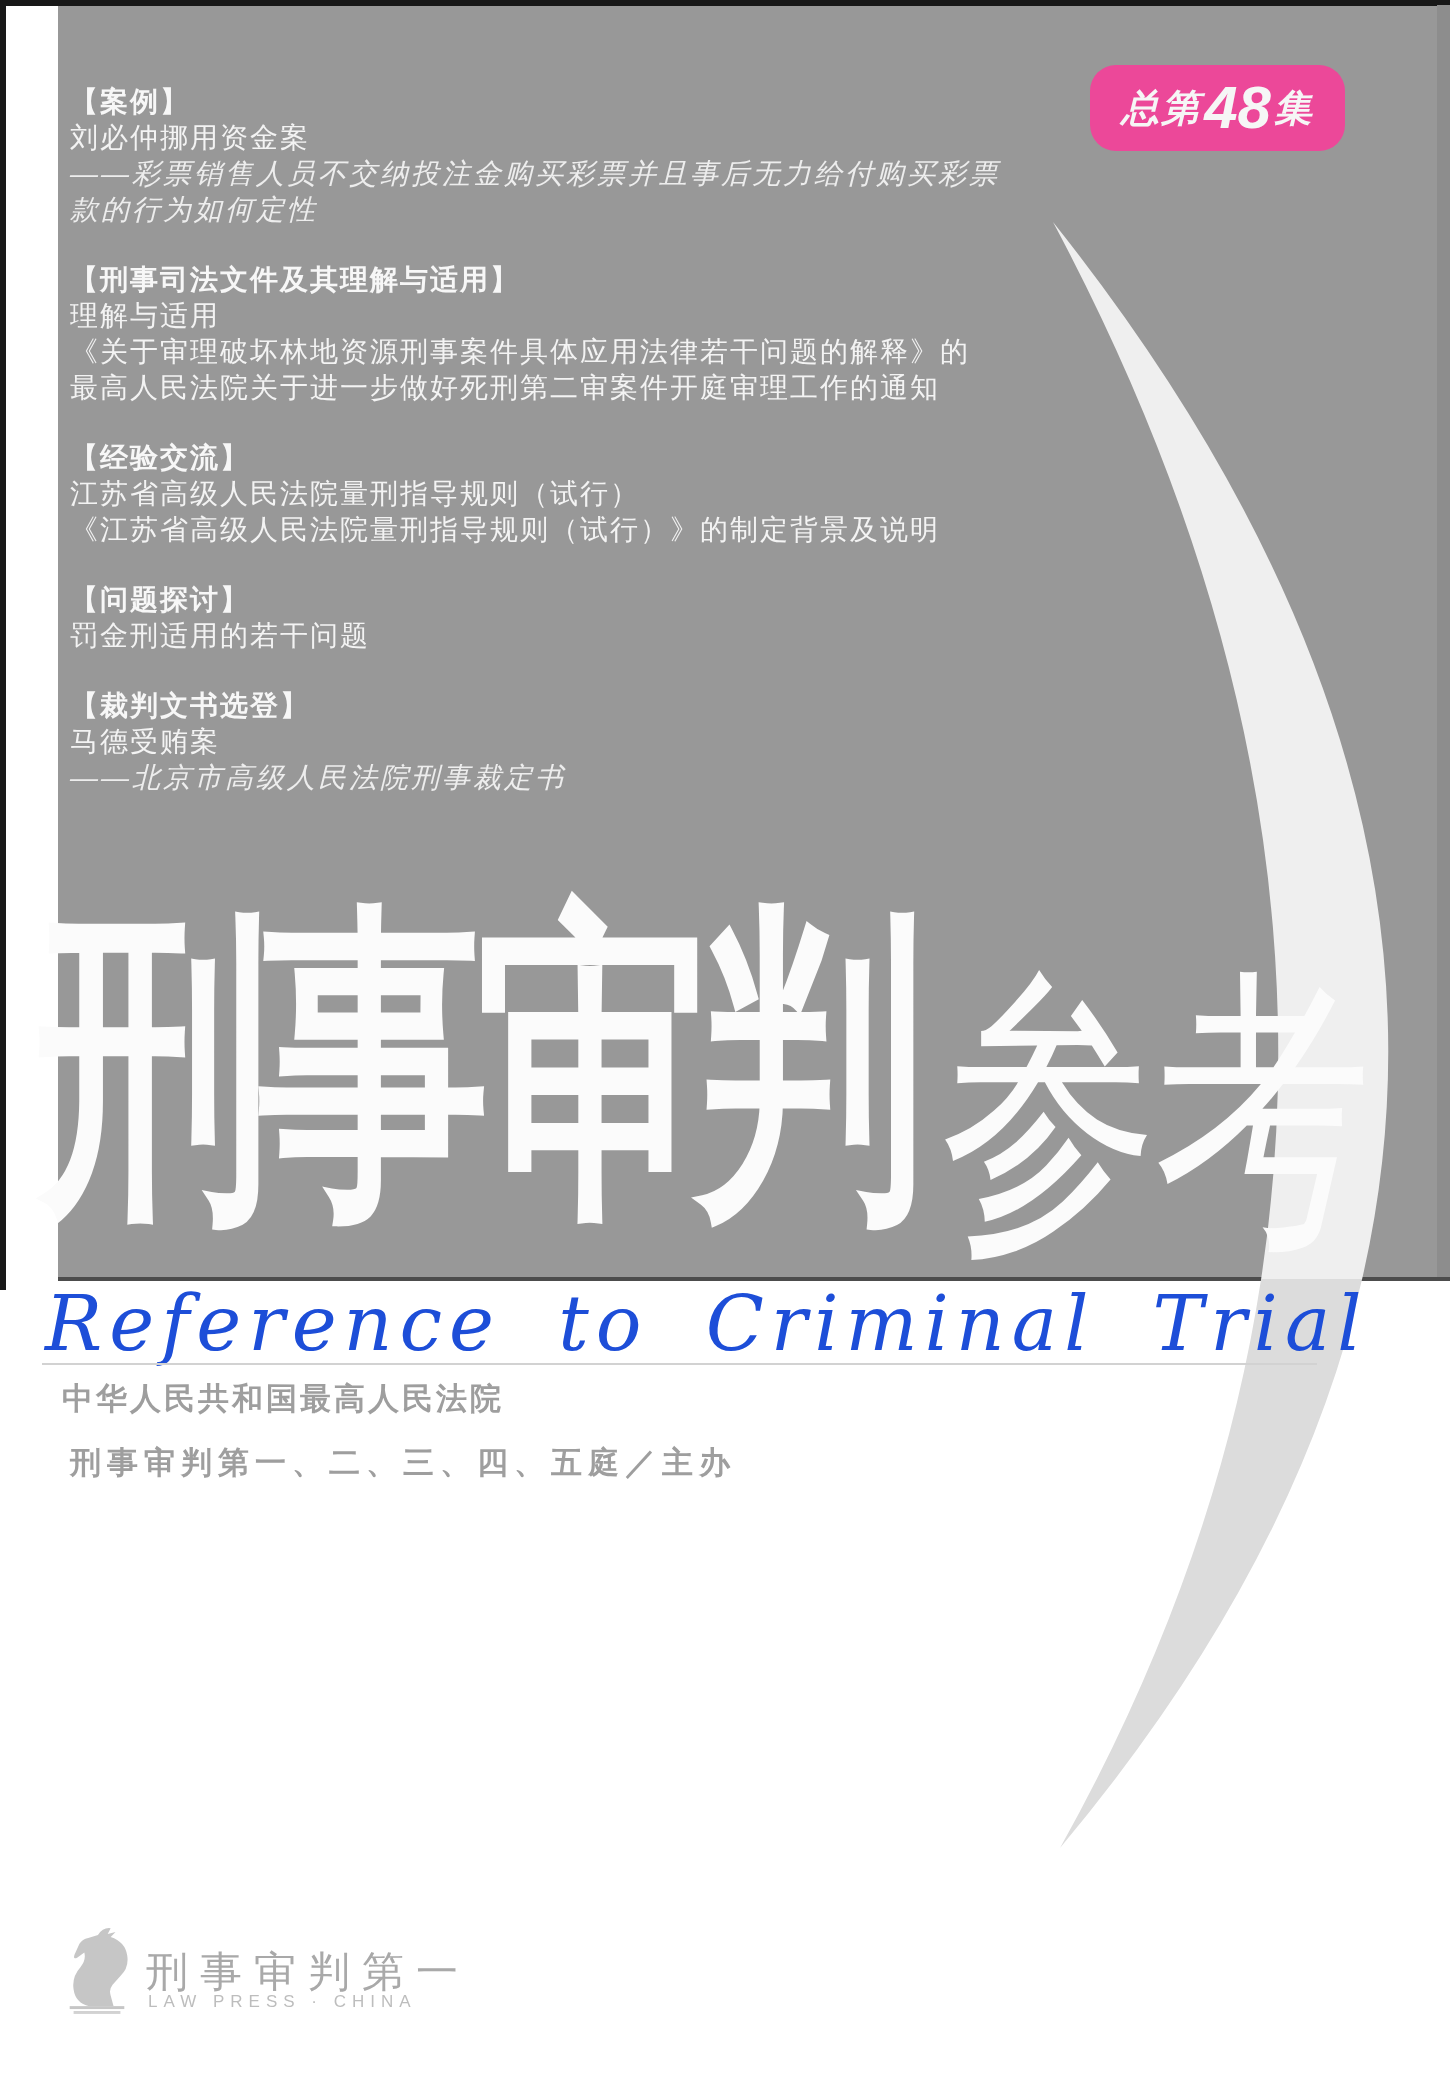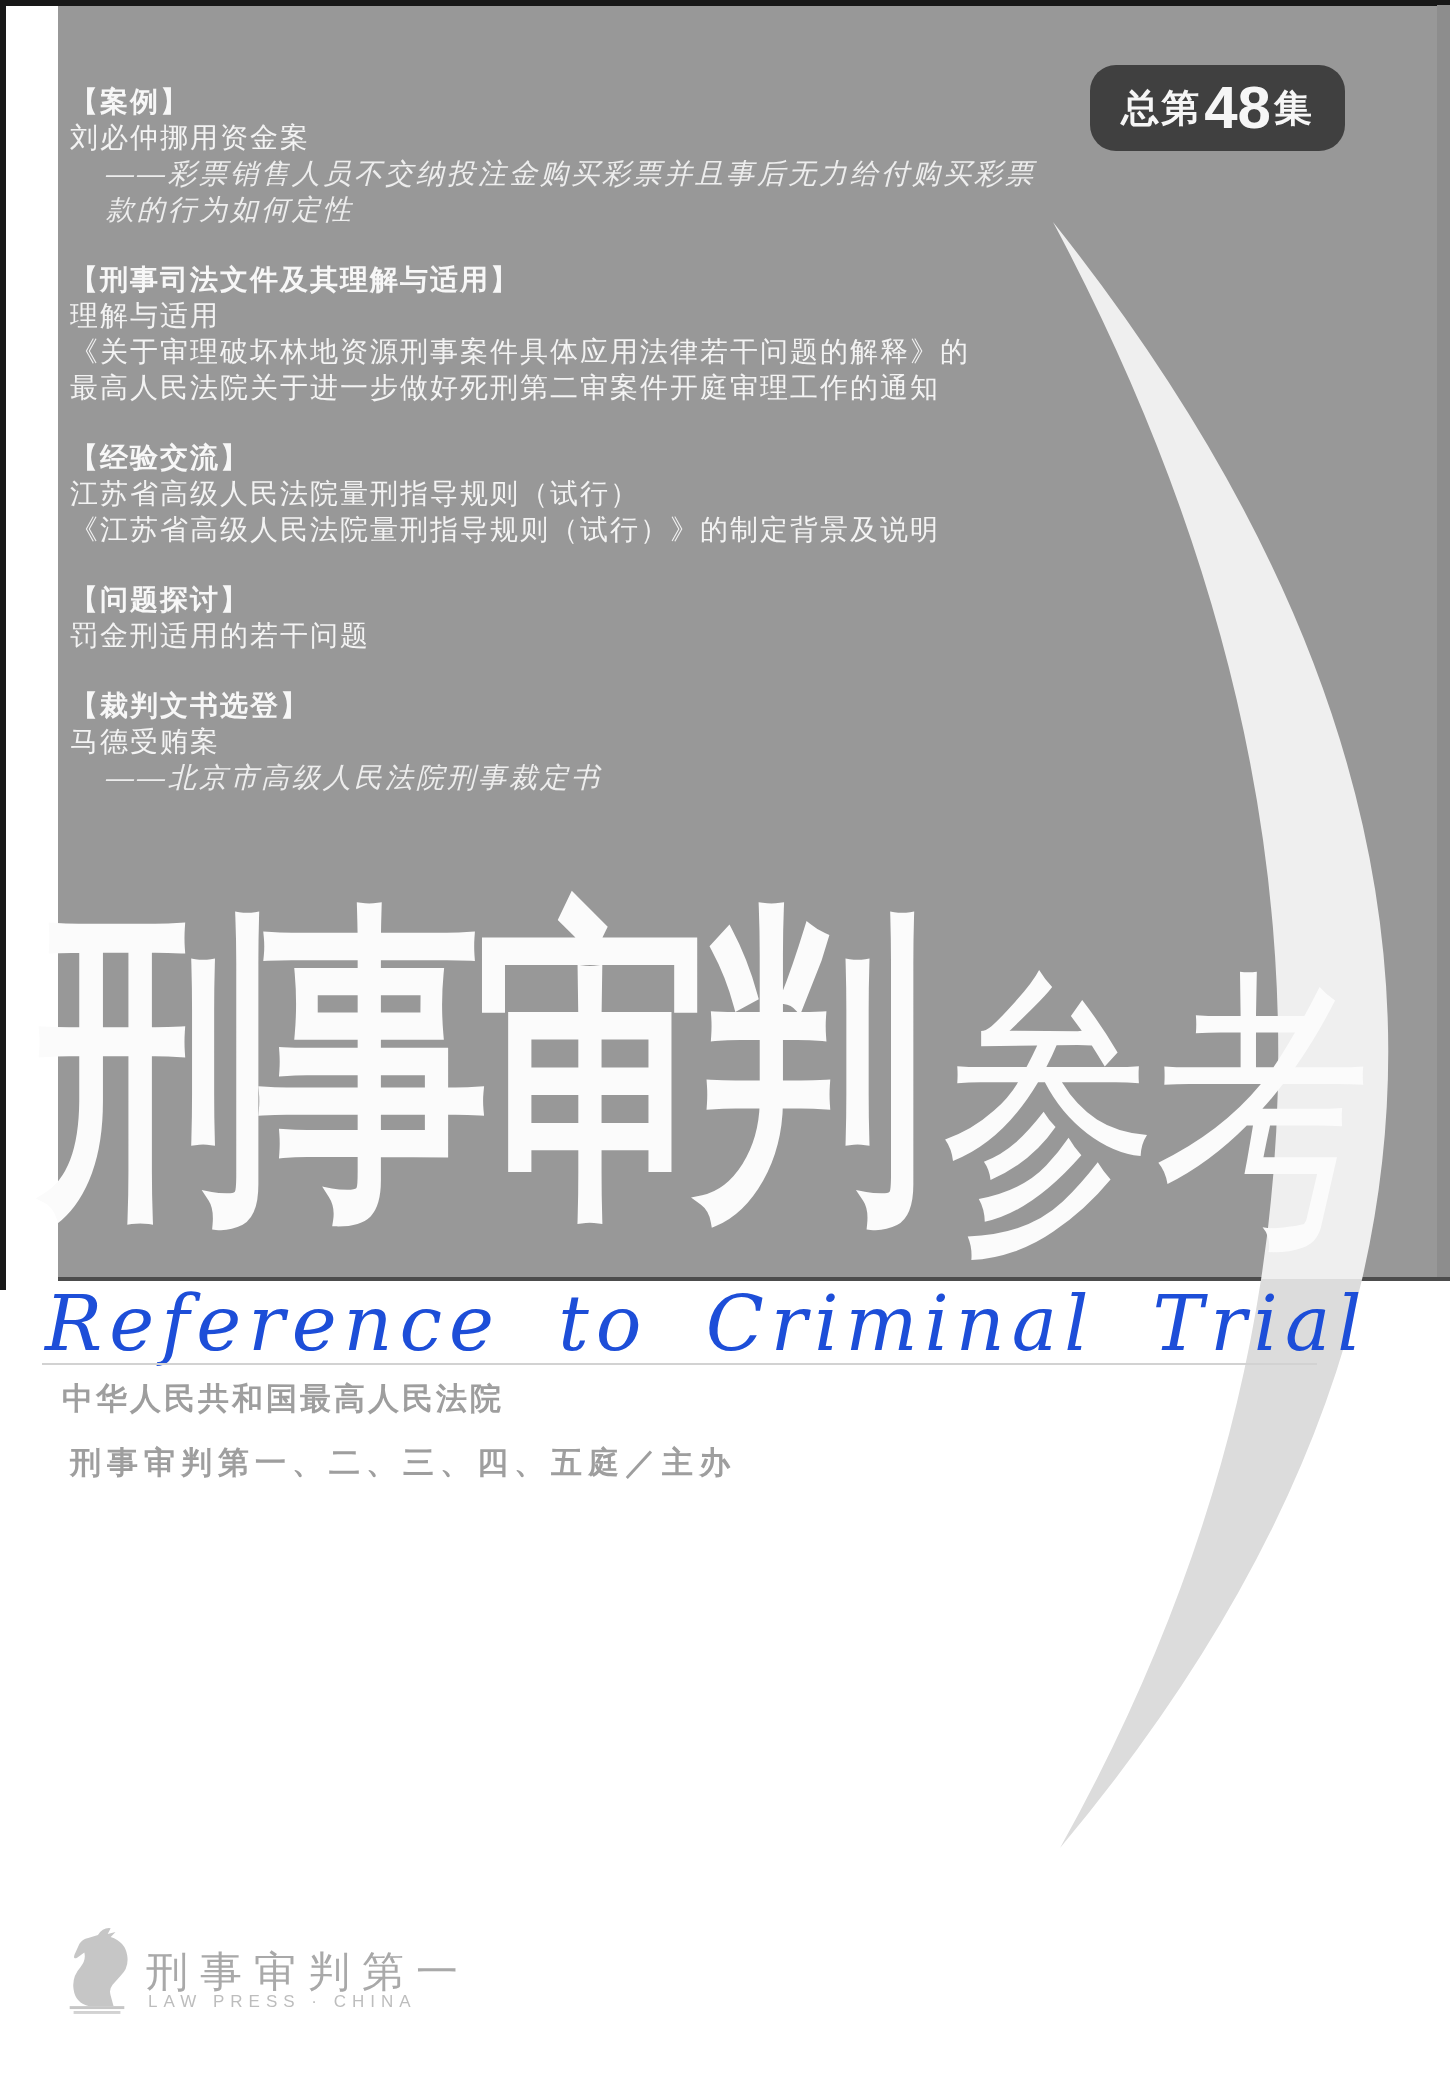--- a/index.html
+++ b/index.html
@@ -16,32 +16,33 @@
     background:#989898;
     border-bottom:4px solid #4c4c4c;
   }
   
   .edge-top{position:absolute;left:0;top:0;width:1450px;height:6px;background:#181818;}
   .edge-left{position:absolute;left:0;top:0;width:6px;height:1290px;background:#181818;}
   .edge-right{position:absolute;left:1437px;top:5px;width:13px;height:1272px;background:#8d8d8d;}
   
   .badge{
     position:absolute;left:1090px;top:65px;width:255px;height:86px;
-    background:#404040;border-radius:26px;
+    background:#ec4899;border-radius:26px;
     display:flex;align-items:center;justify-content:center;
     color:#f6f6f6;
+    font-style:italic;
   }
   .badge .b-sm{font-size:38px;font-weight:700;letter-spacing:2px;}
   .badge .b-num{font-size:60px;font-weight:800;margin:15px 3px;line-height:1;}
   
   .toc{position:absolute;left:70px;top:84px;width:1070px;color:#f3f3f3;}
   .toc .section{margin:0 0 34px 0;}
   .toc .hdr{font-size:28px;line-height:36px;font-weight:700;color:#f7f7f7;letter-spacing:2px;}
   .toc .ln{font-size:28px;line-height:36px;font-weight:500;letter-spacing:2px;}
-  .toc .ln.kai{font-style:italic;font-weight:400;color:#ededed;letter-spacing:3px;margin-left:36px;}
+  .toc .ln.kai{font-style:italic;font-weight:400;color:#ededed;letter-spacing:3px;}
   
   .title-main{
     position:absolute;left:40px;top:872px;
     font-size:330px;line-height:385px;font-weight:900;
     color:#fbfbfb;letter-spacing:-18px;white-space:nowrap;
     transform:scaleX(0.70);transform-origin:left center;
   }
   .title-sub{
     position:absolute;left:940px;top:962px;
     font-size:295px;line-height:300px;font-weight:400;

